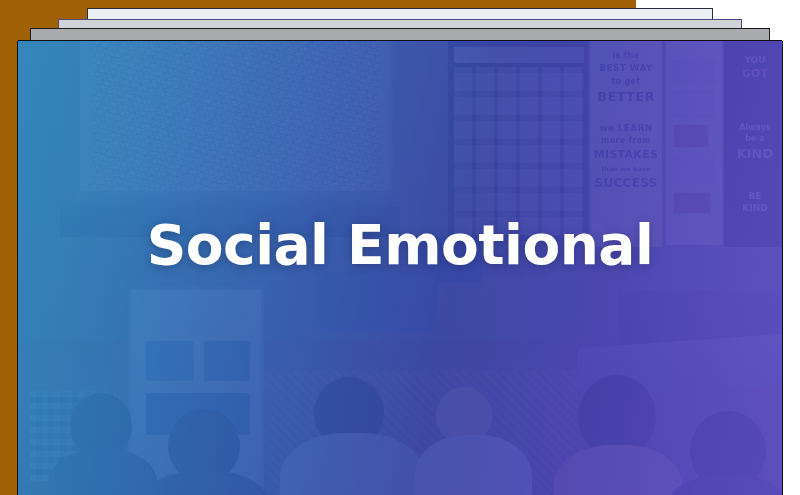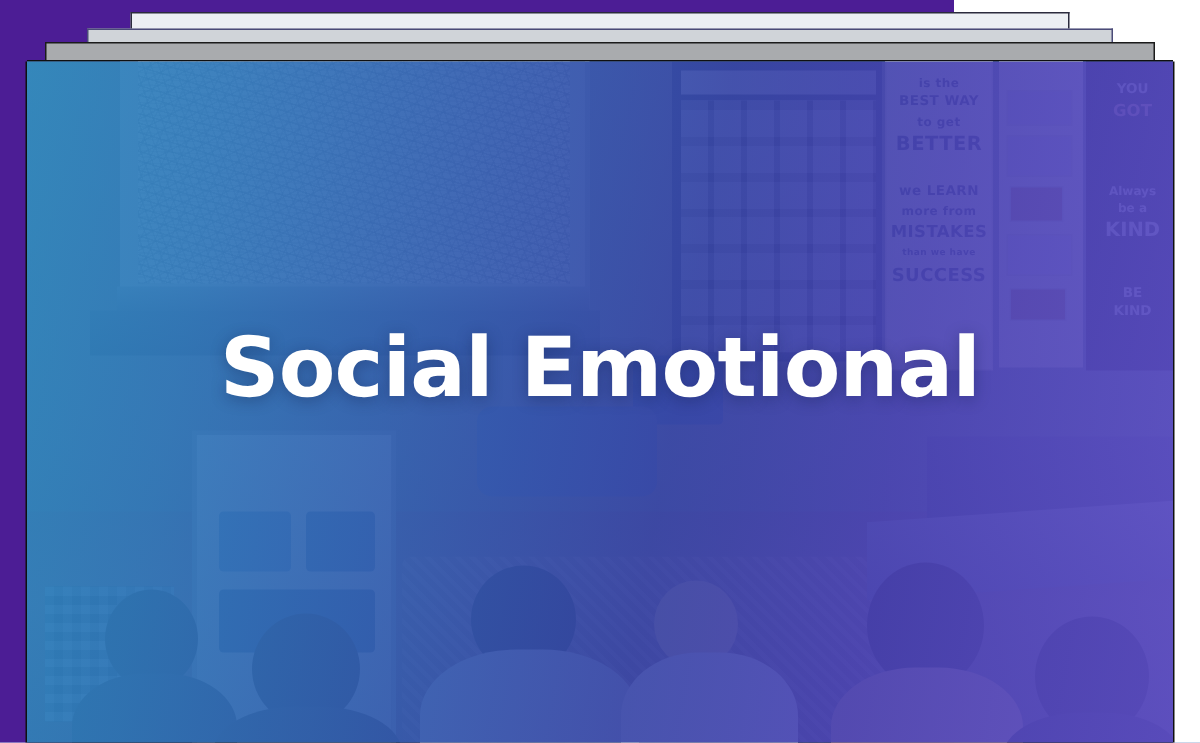--- a/index.html
+++ b/index.html
@@ -11,21 +11,21 @@
     width: 800px;
     height: 495px;
     overflow: hidden;
     font-family: "Liberation Sans", sans-serif;
   }
 
   #canvas {
     position: relative;
     width: 636px;
     height: 495px;
-    background: #4c1d95;
+    background: #a16207;
   }
 
   
   .stack-layer {
     position: absolute;
     box-sizing: border-box;
   }
   #stack-back {
     left: 87px;
     top: 8px;

